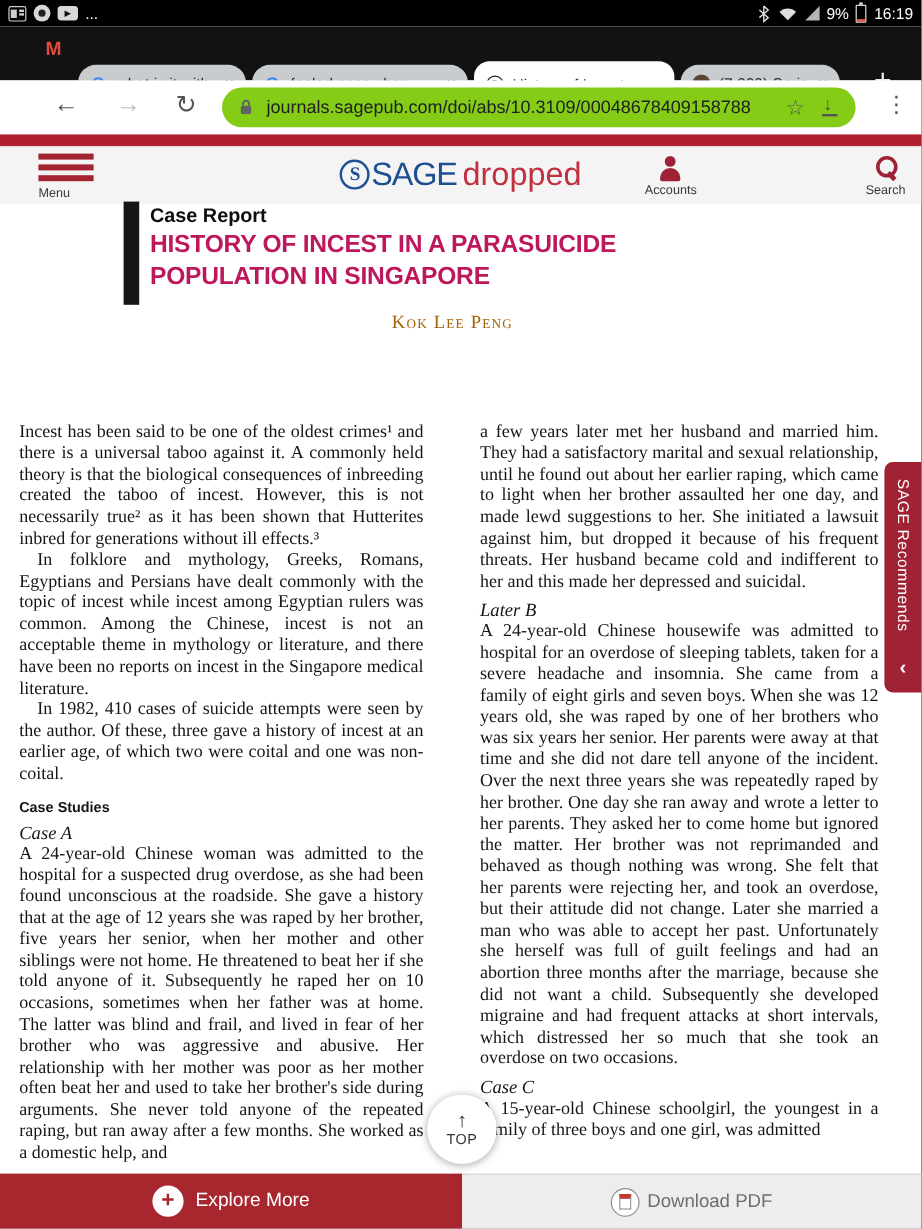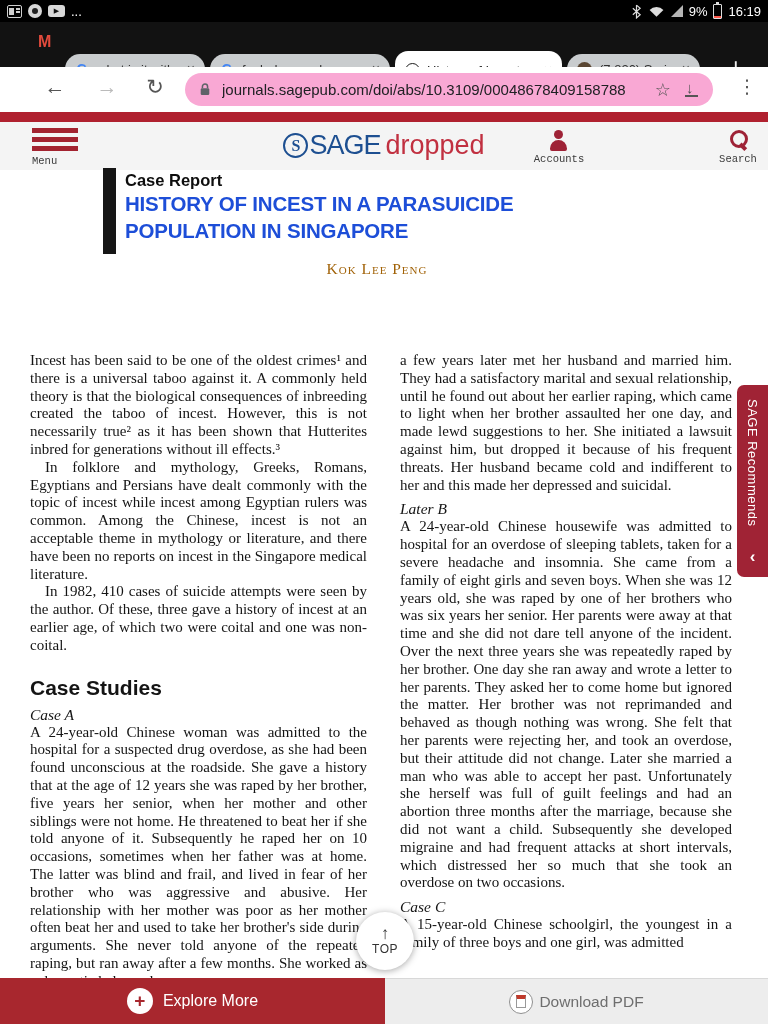--- a/index.html
+++ b/index.html
@@ -37,62 +37,62 @@
   .fav { width:16px; height:16px; display:flex; align-items:center; justify-content:center; flex:none; }
   .fav-g { color:#4285F4; font-weight:bold; font-size:14px; }
   .fav-s { width:15px; height:15px; border:1.5px solid #1c1c1c; border-radius:50%; background:#fff;
     color:#1c1c1c; font-family:"Liberation Serif",serif; font-weight:bold; font-size:10px;
     display:flex; align-items:center; justify-content:center; }
   .fav-a { width:15px; height:15px; border-radius:50%; background:linear-gradient(#5a4632 38%, #c89a6b 38%); }
   .newtab { position:absolute; right:25px; top:30px; color:#eee; font-size:25px; font-weight:300; line-height:30px; }
   
   .toolbar { position:absolute; top:67px; left:0; width:768px; height:45px; background:#fff; }
   .nav-ic { position:absolute; top:8px; font-size:21px; color:#555; width:30px; text-align:center; }
-  .omnibox { position:absolute; left:185px; top:6px; width:528px; height:33px; background:#f9a8d4;
+  .omnibox { position:absolute; left:185px; top:6px; width:528px; height:33px; background:#84cc16;
     border-radius:17px; display:flex; align-items:center; padding:0 14px; }
   .lock { flex:none; margin-right:11px; }
   .url { font-size:15px; color:#202124; white-space:nowrap; overflow:hidden; flex:1; }
   .omni-ic { flex:none; color:#555; font-size:18px; margin-left:13px; }
   .dl-ic { position:relative; width:14px; height:16px; flex:none; margin-left:14px; color:#555; }
   .dl-ic .arr { position:absolute; top:-3px; left:1px; font-size:15px; }
   .dl-ic .tray { position:absolute; bottom:1px; left:0; width:13px; height:2px; background:#555; }
   
   .brandbar { position:absolute; top:112px; left:0; width:768px; height:10px; background:#B0212F; }
   .siteheader { position:absolute; top:122px; left:0; width:768px; height:48px; background:#f4f4f4; }
   .menu-btn { position:absolute; left:32px; top:6px; width:62px; text-align:left; }
   .menu-bars div { width:46px; height:5px; background:#A32330; margin-bottom:4px; }
-  .hdr-label { font-size:10.5px; color:#3a3a3a; margin-top:1px;font-family:Liberation Mono, monospace; }
+  .hdr-label { font-size:10.5px; color:#3a3a3a; margin-top:1px; }
   .logo { position:absolute; left:0; right:0; top:8px; display:flex; align-items:center; justify-content:center; gap:5px; }
   .logo-s { width:25px; height:25px; border:2.5px solid #1D4F91; border-radius:50%; color:#1D4F91;
     font-family:"Liberation Serif",serif; font-weight:bold; font-size:16px;
     display:flex; align-items:center; justify-content:center; }
   .logo-sage { font-size:27px; font-weight:normal; color:#1D4F91; letter-spacing:-1px; margin-left:-4px; }
   .logo-journals { font-size:27px; color:#C13040; letter-spacing:0; }
   .accounts-btn { position:absolute; left:528px; top:8px; width:62px; text-align:center; }
   .person { margin:0 auto; width:22px; height:22px; position:relative; }
   .person:before { content:""; position:absolute; left:6px; top:0; width:9px; height:9px; border-radius:50%; background:#9E2236; }
   .person:after { content:""; position:absolute; left:2px; top:10px; width:17px; height:11px; border-radius:9px 9px 2px 2px; background:#9E2236; }
   .search-btn { position:absolute; left:712px; top:8px; width:52px; text-align:center; }
   .mag { margin:0 auto; width:20px; height:22px; position:relative; }
   .mag:before { content:""; position:absolute; left:2px; top:0; width:12px; height:12px; border:3px solid #9E2236; border-radius:50%; }
   .mag:after { content:""; position:absolute; left:13px; top:13px; width:3.5px; height:8px; background:#9E2236; transform:rotate(-45deg); }
   
   .scan-artifact { position:absolute; left:103px; top:168px; width:13px; height:86px; background:#161616; }
   .kicker { position:absolute; left:125px; top:171px; font-size:16.5px; font-weight:bold; color:#0e0e0e; }
   .art-title { position:absolute; left:125px; top:191px; width:450px; font-size:20.5px; font-weight:bold;
-    line-height:26.5px; color:#1d4ed8; letter-spacing:-0.2px; }
+    line-height:26.5px; color:#be185d; letter-spacing:-0.2px; }
   .author { position:absolute; left:33px; top:260px; width:688px; text-align:center;
     font-family:"Liberation Serif",serif; font-size:15.5px; color:#a16207;
     font-variant:small-caps; letter-spacing:1px; }
   .col { position:absolute; top:352px; font-family:"Liberation Serif",serif; color:#141414; }
-  .col-left  { left:30px;  width:337px; }
+  .col-left  { left:16px;  width:337px; }
   .col-right { left:400px; width:332px; }
   .col p { font-size:15px; line-height:17.8px; text-align:justify; }
   .col p.indent { text-indent:15px; }
-  .sec-head { font-family:"Liberation Sans",sans-serif; font-size:21px; font-weight:bold; margin-top:21px; }
+  .sec-head { font-family:"Liberation Sans",sans-serif; font-size:12px; font-weight:bold; margin-top:11px; }
   .case-label { font-style:italic; font-size:15.5px; line-height:19px; margin-top:5px; }
   
   .recommends { position:absolute; right:0; top:385px; width:31px; height:192px; background:#A02335;
     border-radius:7px 0 0 7px; display:flex; flex-direction:column; align-items:center;
     justify-content:space-between; padding:14px 0 10px; }
   .recommends .vtxt { writing-mode:vertical-rl; color:#fff; font-size:13px; letter-spacing:0.5px; }
   .recommends .chev { color:#fff; font-size:17px; font-weight:bold; }
   .top-btn { position:absolute; left:356px; top:912px; width:58px; height:58px; border-radius:50%;
     background:#fff; box-shadow:0 1px 7px rgba(0,0,0,0.35);
     display:flex; flex-direction:column; align-items:center; justify-content:center; }

